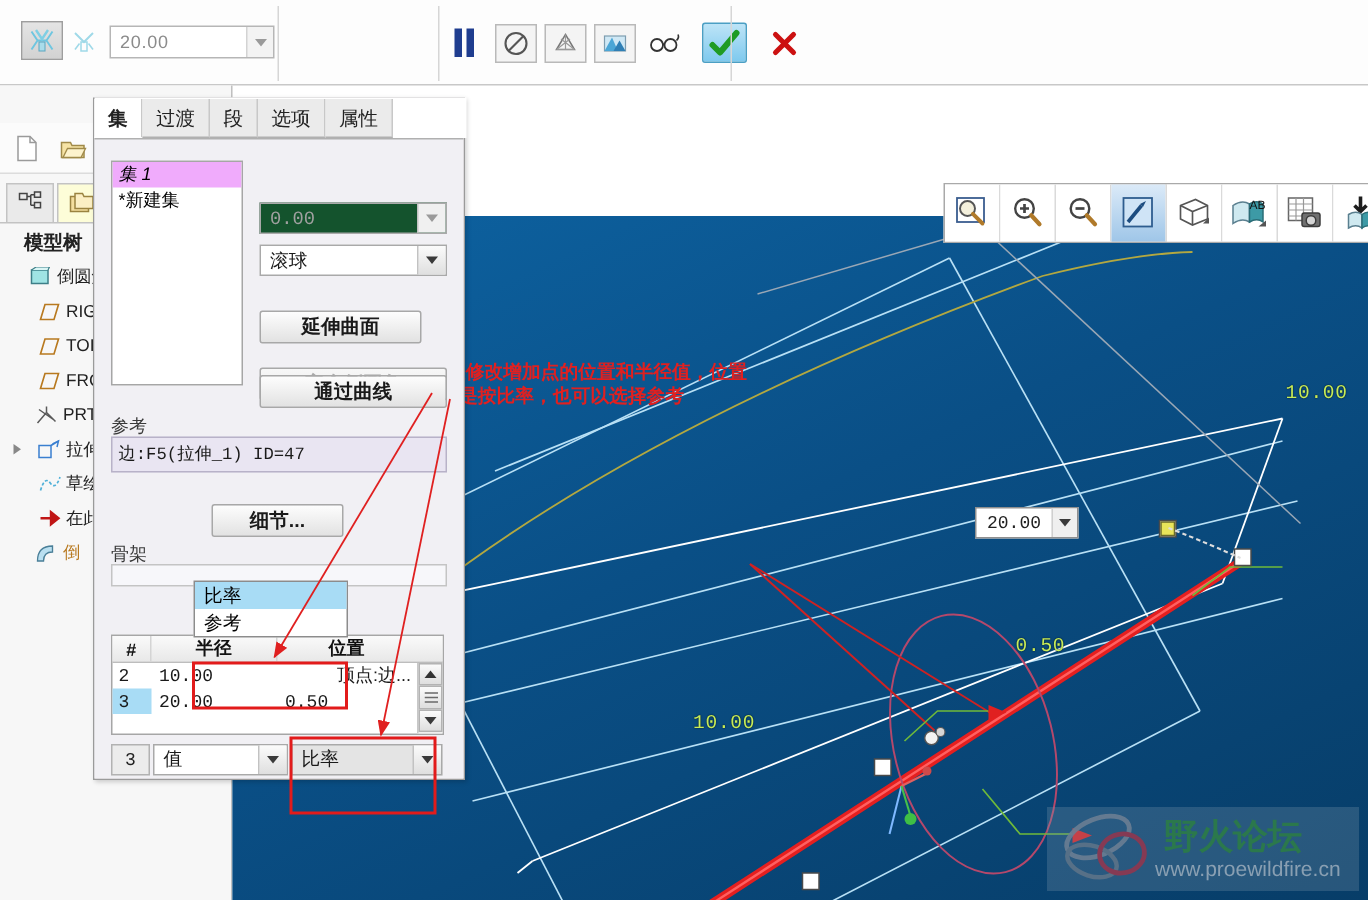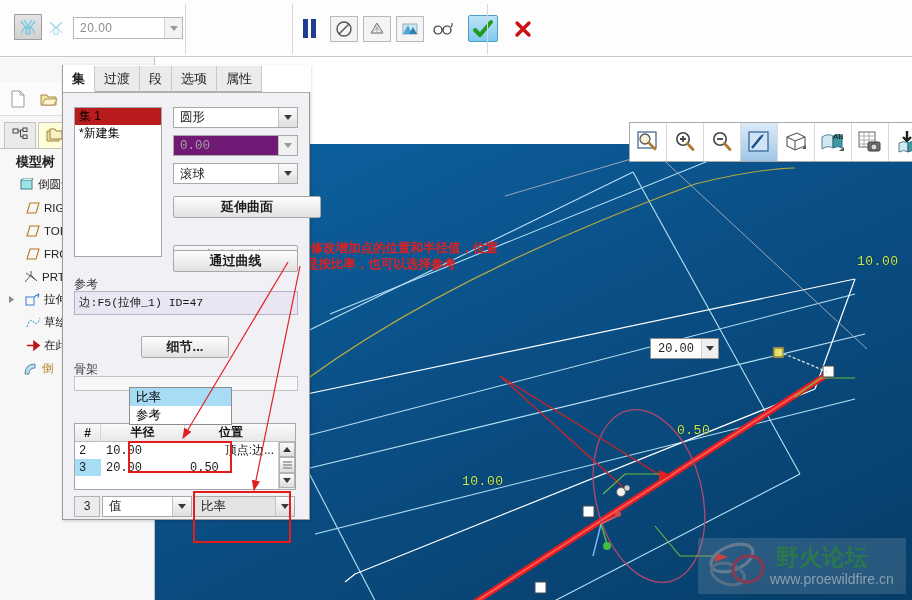--- a/index.html
+++ b/index.html
@@ -238,38 +238,38 @@
 
   .setlist {
     position: absolute; left: 11px; top: 14px;
     width: 88px; height: 150px;
     background: #ffffff;
     border: 1px solid #a6a6a6;
     font-size: 12px;
     overflow: hidden;
   }
   .setlist .item { height: 17px; padding-left: 4px; display: flex; align-items: center; }
-  .setlist .item.sel { background: #b91c1c; }
+  .setlist .item.sel { background: #f0abfc; font-style: italic; }
 
   .combo {
     position: absolute;
     height: 21px;
     background: #ffffff;
     border: 1px solid #a9a9a9;
     display: flex; align-items: center;
     font-size: 12.5px; color: #1a1a1a;
   }
   .combo .ctext { flex: 1; padding-left: 6px; }
   .combo .cbtn {
     width: 19px; height: 19px;
     background: linear-gradient(#fbfbfb,#dfdfdf);
     border-left: 1px solid #c2c2c2;
     display: flex; align-items: center; justify-content: center;
   }
-  .combo.disabled { background: #701a75; color: #a0a0a0; }
+  .combo.disabled { background: #14532d; color: #a0a0a0; }
   .combo.disabled .cbtn { background: #f0f0f0; }
 
   .dbtn {
     position: absolute;
     height: 22px;
     background: linear-gradient(#fdfdfd,#e2e2e2);
     border: 1px solid #a8a8a8;
     border-radius: 2px;
     display: flex; align-items: center; justify-content: center;
     font-size: 13px; font-weight: bold; color: #1a1a1a;
@@ -784,40 +784,34 @@
       <div class="dlg-tab">属性</div>
     </div>
 
     <div class="dlg-body">
 
       <div class="setlist">
         <div class="item sel">集  1</div>
         <div class="item">*新建集</div>
       </div>
 
-      <div class="combo" style="left:110px; top:14px; width:125px;">
-        <span class="ctext">圆形</span>
-        <span class="cbtn">
-            <i class="caret-d dark"></i>
-          </span>
-      </div>
       <div class="combo disabled" style="left:110px; top:42px; width:125px;">
         <span class="ctext" style="font-family:'Liberation Mono',monospace;">0.00</span>
         <span class="cbtn">
             <i class="caret-d"></i>
           </span>
       </div>
       <div class="combo" style="left:110px; top:70px; width:125px;align-items:flex-end;">
         <span class="ctext">滚球</span>
         <span class="cbtn">
             <i class="caret-d dark"></i>
           </span>
       </div>
 
-      <div class="dbtn" style="left:110px; top:103px; width:148px;">延伸曲面</div>
+      <div class="dbtn" style="left:110px; top:114px; width:108px;">延伸曲面</div>
       <div class="dbtn disabled" style="left:110px; top:130px; width:125px;">完全倒圆角</div>
       <div class="dbtn" style="left:110px; top:157px; width:125px;">通过曲线</div>
 
       <div class="lbl" style="left:11px; top:183px;">参考</div>
       <div class="refbox" style="left:11px; top:198px; width:224px; height:24px;">
         <span>边:F5(拉伸_1)  ID=47</span>
       </div>
       <div class="dbtn" style="left:78px; top:243px; width:88px;">细节...</div>
 
       <div class="lbl" style="left:11px; top:268px;">骨架</div>

